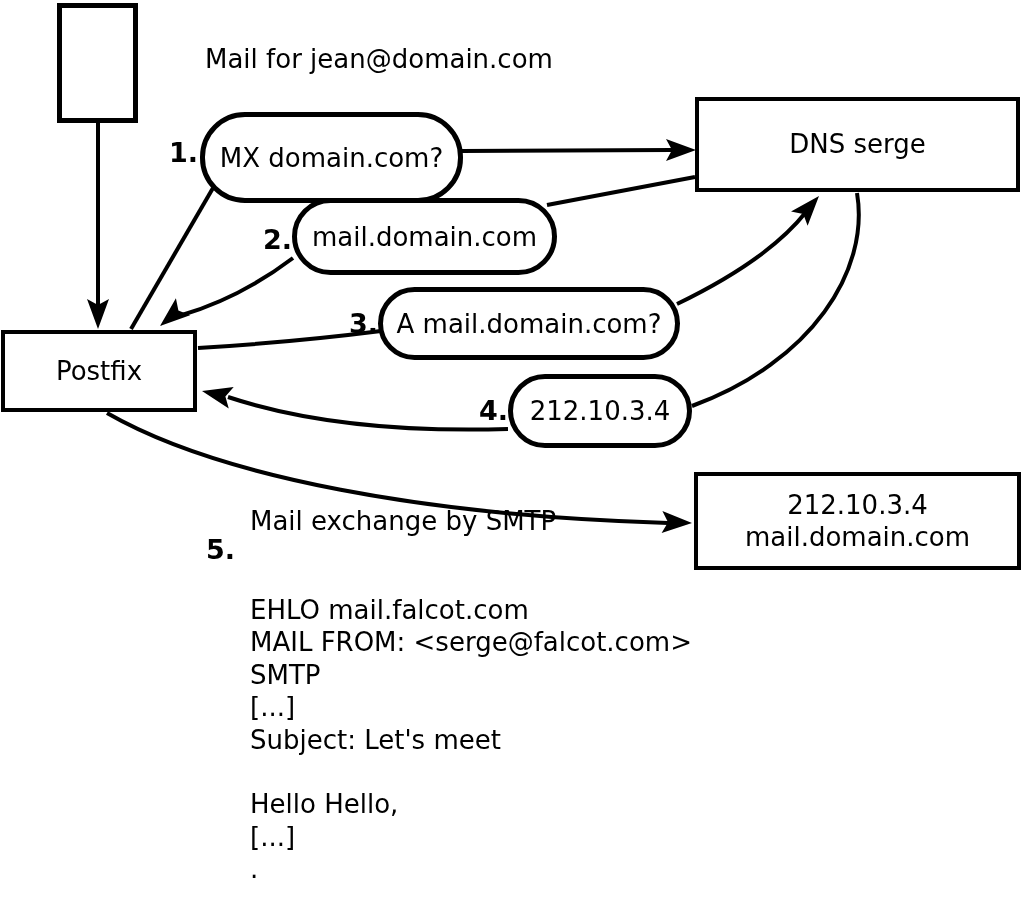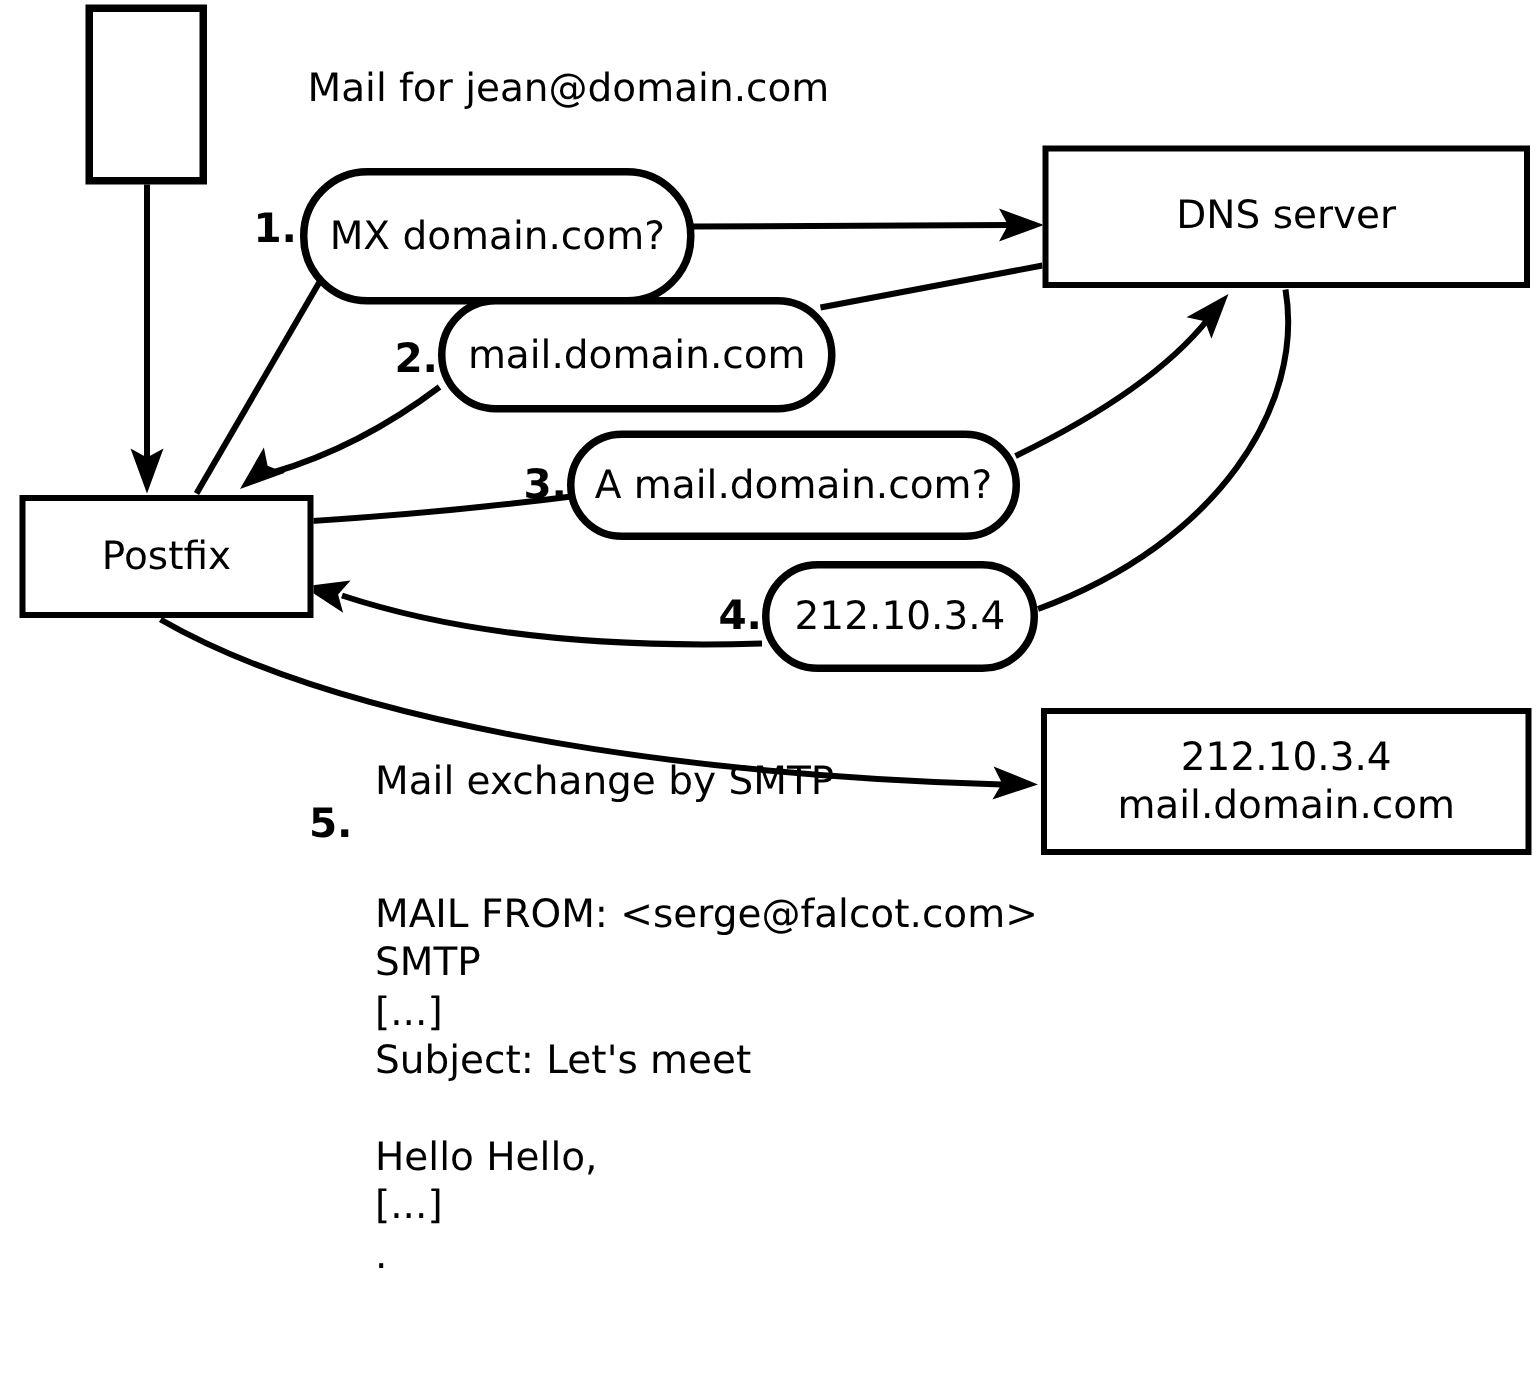--- a/index.html
+++ b/index.html
@@ -106,24 +106,24 @@
       <path d="M0,0 L-30,-11 L-24,0 L-30,11 Z" transform="translate(202,391) rotate(193)"></path>
       <path d="M0,0 L-30,-11 L-24,0 L-30,11 Z" transform="translate(692,523) rotate(2)"></path>
     </g>
   </svg>
 
   <div class="mail-icon" style="left:57px; top:3px; width:81px; height:120px;"></div>
 
   <div class="caption" style="left:165px; top:44px;margin-left:40px;">Mail for jean@domain.com</div>
 
   <div class="node-box" style="left:695px; top:97px; width:325px; height:95px;">
-    <span>DNS server</span>
+    <span>DNS serge</span>
   </div>
 
-  <div class="node-box" style="left:1px; top:330px; width:196px; height:82px;margin-left:12px;">
+  <div class="node-box" style="left:1px; top:330px; width:196px; height:82px;">
     <span>Postfix</span>
   </div>
 
   <div class="node-box" style="left:694px; top:472px; width:327px; height:98px;">
     <div class="mailserver-text">
       <span>212.10.3.4</span>
       <span>mail.domain.com</span>
     </div>
   </div>
 
@@ -144,20 +144,21 @@
 
   <div class="step-num" style="left:430px; top:395px; width:78px;">4.</div>
   <div class="pill" style="left:508px; top:374px; width:184px; height:74px;">
     <span>212.10.3.4</span>
   </div>
 
   <div class="step-num" style="left:157px; top:534px; width:78px;">5.</div>
   <div class="caption" style="left:250px; top:506px;">Mail exchange by SMTP</div>
 
   <div class="smtp-block">
+    <div class="smtp-line">EHLO mail.falcot.com</div>
     <div class="smtp-line">MAIL FROM: &lt;serge@falcot.com&gt;</div>
     <div class="smtp-line">SMTP</div>
     <div class="smtp-line">[...]</div>
     <div class="smtp-line">Subject: Let's meet</div>
     <div class="smtp-line"></div>
     <div class="smtp-line">Hello Hello,</div>
     <div class="smtp-line">[...]</div>
     <div class="smtp-line">.</div>
   </div>
 

